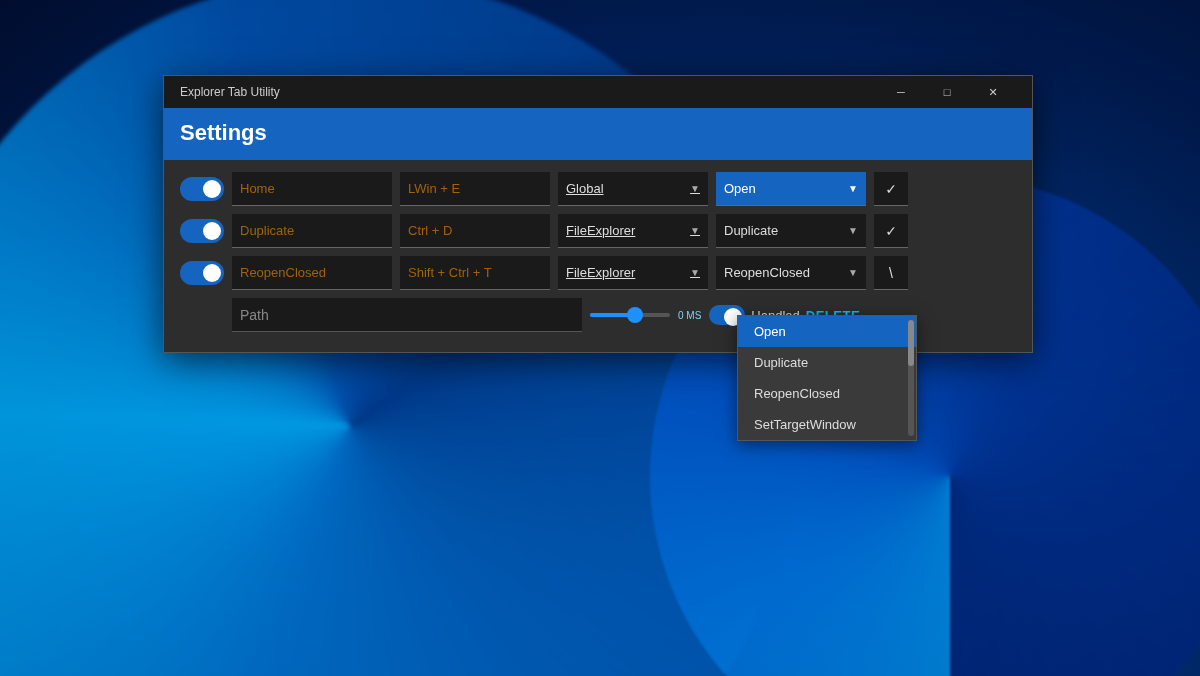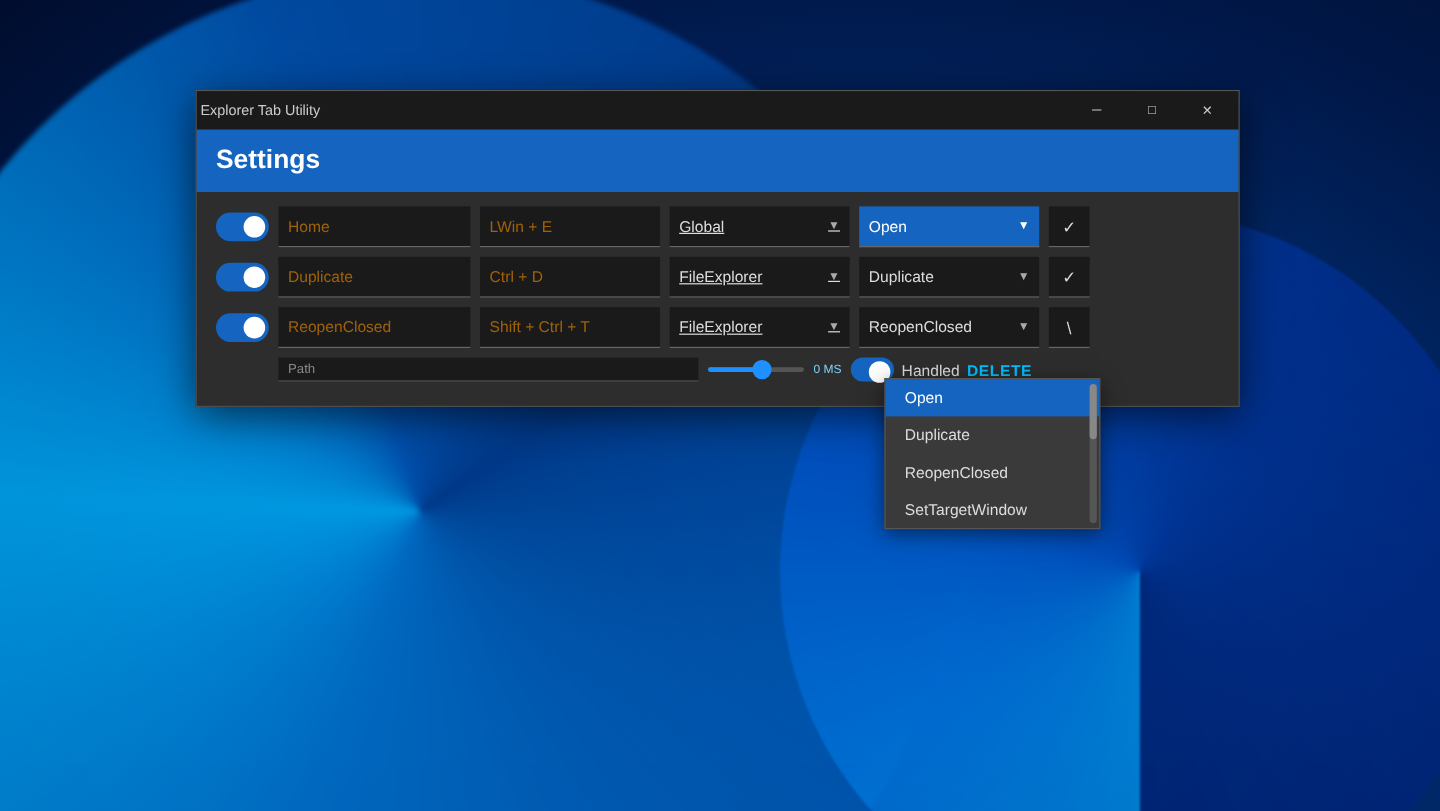--- a/index.html
+++ b/index.html
@@ -56,21 +56,21 @@
       background: #2d2d2d;
       border: 1px solid #555;
       box-shadow: 0 8px 32px rgba(0,0,0,0.6);
     }
 
     .title-bar {
       background: #1a1a1a;
       height: 32px;
       display: flex;
       align-items: center;
-      padding: 0 3px;
+      padding: 0 16px;
       user-select: none;
     }
 
     .title-bar-text {
       font-size: 12px;
       color: #ccc;
       flex: 1;
     }
 
     .title-bar-controls {
@@ -265,23 +265,23 @@
       gap: 8px;
       margin-top: 4px;
       margin-left: 52px;
     }
 
     .path-input {
       background: #1a1a1a;
       border: none;
       border-bottom: 1px solid #555;
       color: #8b5cf6;
-      font-size: 11px;
+      font-size: 14px;
       padding: 6px 8px;
-      height: 20px;
+      height: 34px;
       width: 350px;
     }
 
     .path-input::placeholder { color: #888; }
 
     .delay-label {
       color: #7dd3fc;
       font-size: 10px;
       white-space: nowrap;
     }

